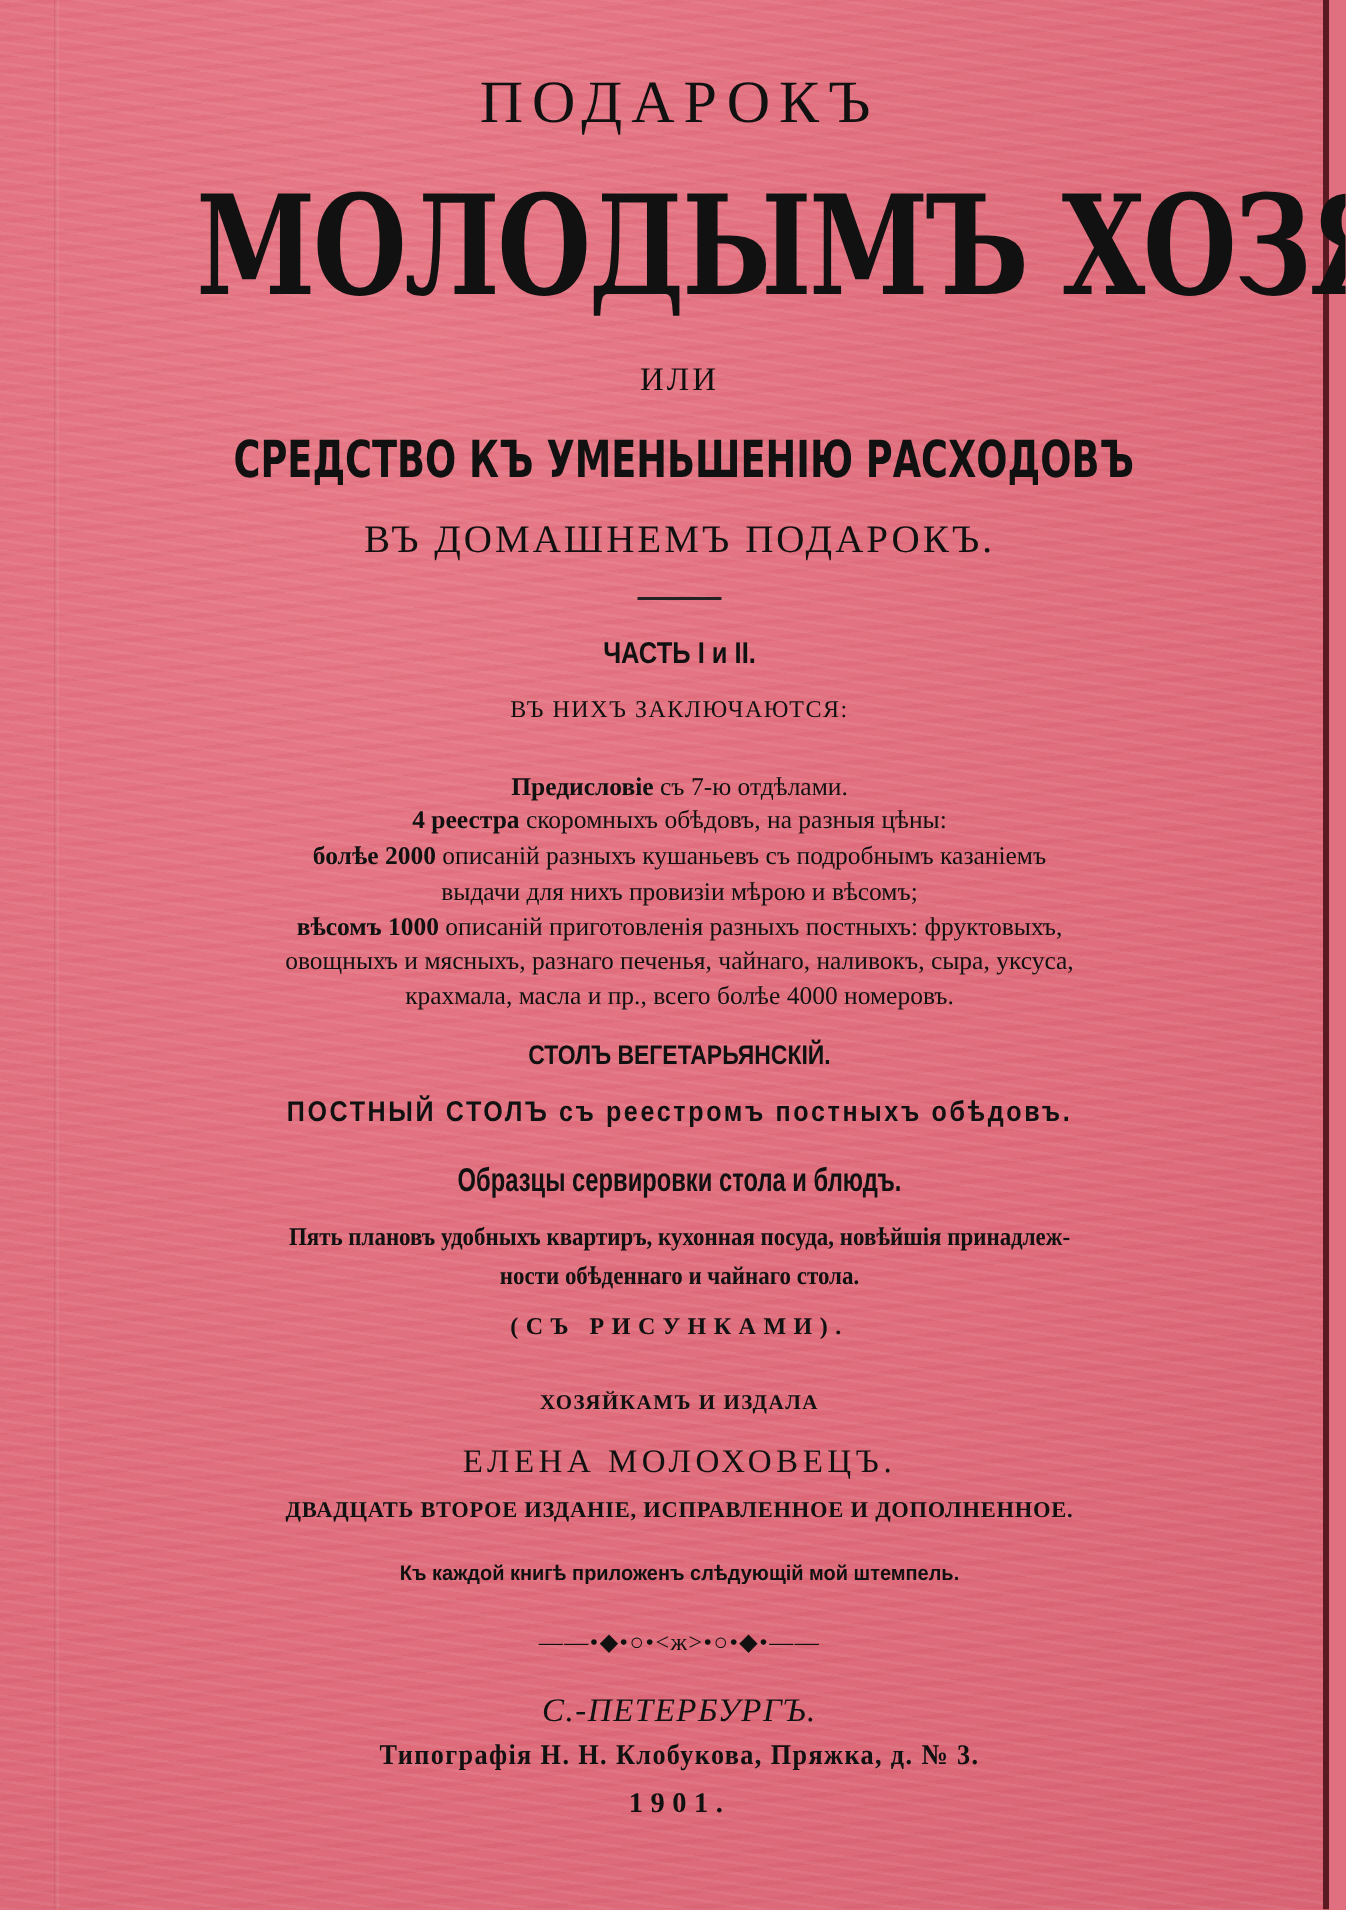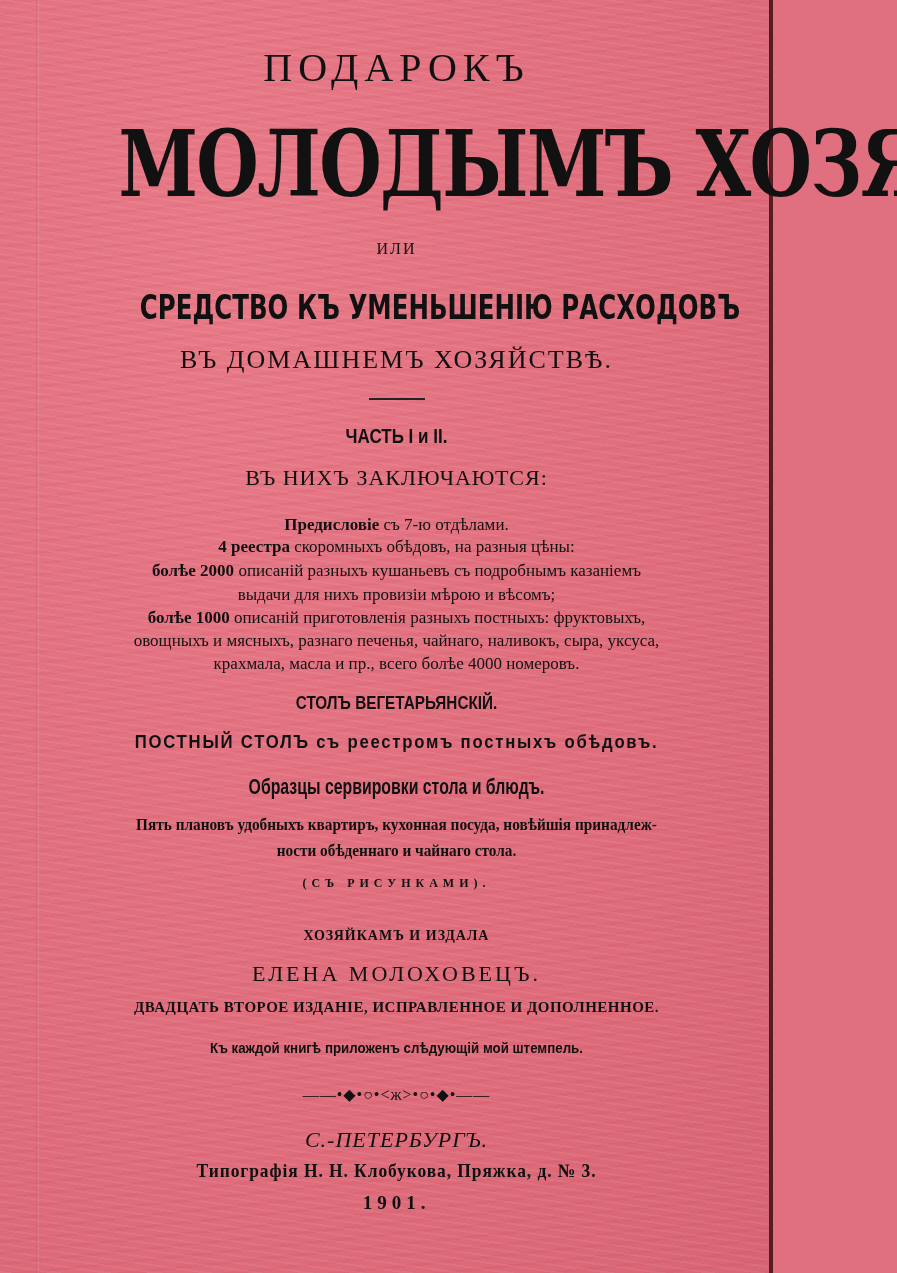--- a/index.html
+++ b/index.html
@@ -1,21 +1,21 @@
 <!DOCTYPE html>
 <html><head>
 <meta charset="utf-8">
 <style>
   html, body { margin:0; padding:0; }
   body {
     width:897px; height:1273px; overflow:hidden;
     background:#e0707f;
   }
   .cover {
-    position:relative; width:773px; height:1273px;
+    position:relative; width:886px; height:1273px;
     background:
       repeating-linear-gradient(8deg, rgba(255,255,255,0.06) 0 2px, rgba(0,0,0,0) 2px 7px),
       repeating-linear-gradient(-6deg, rgba(180,40,60,0.07) 0 3px, rgba(0,0,0,0) 3px 11px),
       radial-gradient(ellipse at 30% 20%, #e87a88 0%, #df6d7c 60%, #d86473 100%);
     color:#111;
     box-sizing:border-box;
   }
   .spine-line {
     position:absolute; left:36px; top:0; bottom:0; width:3px;
     background:linear-gradient(90deg, rgba(150,30,50,0.15), rgba(255,255,255,0.12));
@@ -26,43 +26,43 @@
   .content {
     position:absolute; left:40px; right:20px; top:0; text-align:center;
   }
   .serif { font-family:"Liberation Serif", "DejaVu Serif", serif; }
   .sans { font-family:"Liberation Sans", "DejaVu Sans", sans-serif; }
   .line { position:absolute; left:0; right:0; white-space:nowrap; }
 
   #l-podarok { top:44px; font-size:40px; letter-spacing:6px; }
   #l-main { top:110px; font-size:92px; font-weight:bold; letter-spacing:-2px;
             transform:scaleX(0.78); transform-origin:center; font-family:"DejaVu Serif", serif; }
-  #l-ili { top:240px; font-size:16px; letter-spacing:2px; }
+  #l-ili { top:240px; font-size:22px; letter-spacing:2px; }
   #l-sredstvo { top:287px; font-size:34px; font-weight:bold; transform:scaleX(0.72); font-family:"DejaVu Sans", sans-serif; }
   #l-vdom { top:345px; font-size:26px; letter-spacing:2px; }
   #l-rule { top:398px; left:50%; margin-left:-28px; width:56px; height:2px; background:#222; }
   #l-chast { top:425px; font-size:20px; font-weight:bold; transform:scaleX(0.85); }
-  #l-vnih { top:465px; font-size:22px; letter-spacing:1px; }
+  #l-vnih { top:465px; font-size:16px; letter-spacing:1px; }
 
   .body-text { font-size:17px; line-height:21px;text-align:center; }
   .b { font-weight:bold; }
   #l-pred { top:514px; }
   #l-4r { top:536px; }
   #l-b2000 { top:560px; }
   #l-vydachi { top:584px; }
   #l-b1000 { top:607px; }
   #l-ovosh { top:630px; }
   #l-krahm { top:653px; }
 
   #l-veget { top:693px; font-size:18px; font-weight:bold; transform:scaleX(0.85); }
   #l-postn { top:731px; font-size:19px; font-weight:bold; letter-spacing:2px; transform:scaleX(0.88); }
   #l-obraz { top:774px; font-size:22px; font-weight:bold; transform:scaleX(0.72); }
   #l-pyat { top:815px; font-size:17px; font-weight:bold; transform:scaleX(0.9); }
   #l-nosti { top:841px; font-size:17px; font-weight:bold; transform:scaleX(0.9); }
-  #l-risunk { top:876px; font-size:12px; font-weight:bold; letter-spacing:5px;text-align:center; }
+  #l-risunk { top:876px; font-size:16px; font-weight:bold; letter-spacing:5px;text-align:center; }
 
   #l-sostav { top:928px; font-size:14px; font-weight:bold; letter-spacing:1px; }
   #l-author { top:961px; font-size:22px; letter-spacing:3px; }
   #l-izd { top:999px; font-size:15px; font-weight:bold; letter-spacing:0.5px; }
   #l-stamp { top:1040px; font-size:14px; font-weight:bold; transform:scaleX(0.95); }
 
   #l-orn { top:1085px; font-size:16px; letter-spacing:1px; }
   #l-spb { top:1127px; font-size:22px; letter-spacing:1px;font-style:italic; }
   #l-tipo { top:1160px; font-size:19px; font-weight:bold; letter-spacing:1px; transform:scaleX(0.92); }
   #l-year { top:1192px; font-size:19px; font-weight:bold; letter-spacing:5px; }
@@ -72,37 +72,37 @@
 
 <div class="cover">
   <div class="spine-line"></div>
   <div class="edge-right"></div>
 
   <div class="content">
     <div id="l-podarok" class="line serif">ПОДАРОКЪ</div>
     <div id="l-main" class="line">МОЛОДЫМЪ ХОЗЯЙКАМЪ</div>
     <div id="l-ili" class="line serif">ИЛИ</div>
     <div id="l-sredstvo" class="line">СРЕДСТВО КЪ УМЕНЬШЕНІЮ РАСХОДОВЪ</div>
-    <div id="l-vdom" class="line serif">ВЪ ДОМАШНЕМЪ ХОЗЯЙСТВѢ.</div>
+    <div id="l-vdom" class="line serif">ВЪ ДОМАШНЕМЪ ПОДАРОКЪ.</div>
     <div id="l-rule" class="line"></div>
     <div id="l-chast" class="line sans">ЧАСТЬ I и II.</div>
     <div id="l-vnih" class="line serif">ВЪ НИХЪ ЗАКЛЮЧАЮТСЯ:</div>
 
     <div id="l-pred" class="line serif body-text">
       <span class="b">Предисловіе</span><span> съ 7-ю отдѣлами.</span>
     </div>
     <div id="l-4r" class="line serif body-text">
       <span class="b">4 реестра</span><span> скоромныхъ обѣдовъ, на разныя цѣны:</span>
     </div>
     <div id="l-b2000" class="line serif body-text">
       <span class="b">болѣе 2000</span><span>  описаній разныхъ кушаньевъ съ подробнымъ  казаніемъ</span>
     </div>
     <div id="l-vydachi" class="line serif body-text">выдачи для нихъ провизіи мѣрою и вѣсомъ;</div>
     <div id="l-b1000" class="line serif body-text">
-      <span class="b">болѣе 1000</span><span> описаній приготовленія разныхъ постныхъ: фруктовыхъ,</span>
+      <span class="b">вѣсомъ 1000</span><span> описаній приготовленія разныхъ постныхъ: фруктовыхъ,</span>
     </div>
     <div id="l-ovosh" class="line serif body-text">овощныхъ и мясныхъ, разнаго печенья, чайнаго, наливокъ, сыра, уксуса,</div>
     <div id="l-krahm" class="line serif body-text">крахмала, масла и пр., всего болѣе 4000 номеровъ.</div>
 
     <div id="l-veget" class="line sans">СТОЛЪ ВЕГЕТАРЬЯНСКІЙ.</div>
     <div id="l-postn" class="line sans">ПОСТНЫЙ СТОЛЪ съ реестромъ постныхъ обѣдовъ.</div>
     <div id="l-obraz" class="line sans">Образцы сервировки стола и блюдъ.</div>
     <div id="l-pyat" class="line serif">Пять плановъ удобныхъ квартиръ, кухонная посуда, новѣйшія принадлеж-</div>
     <div id="l-nosti" class="line serif">ности обѣденнаго и чайнаго стола.</div>
     <div id="l-risunk" class="line serif">(СЪ РИСУНКАМИ).</div>

